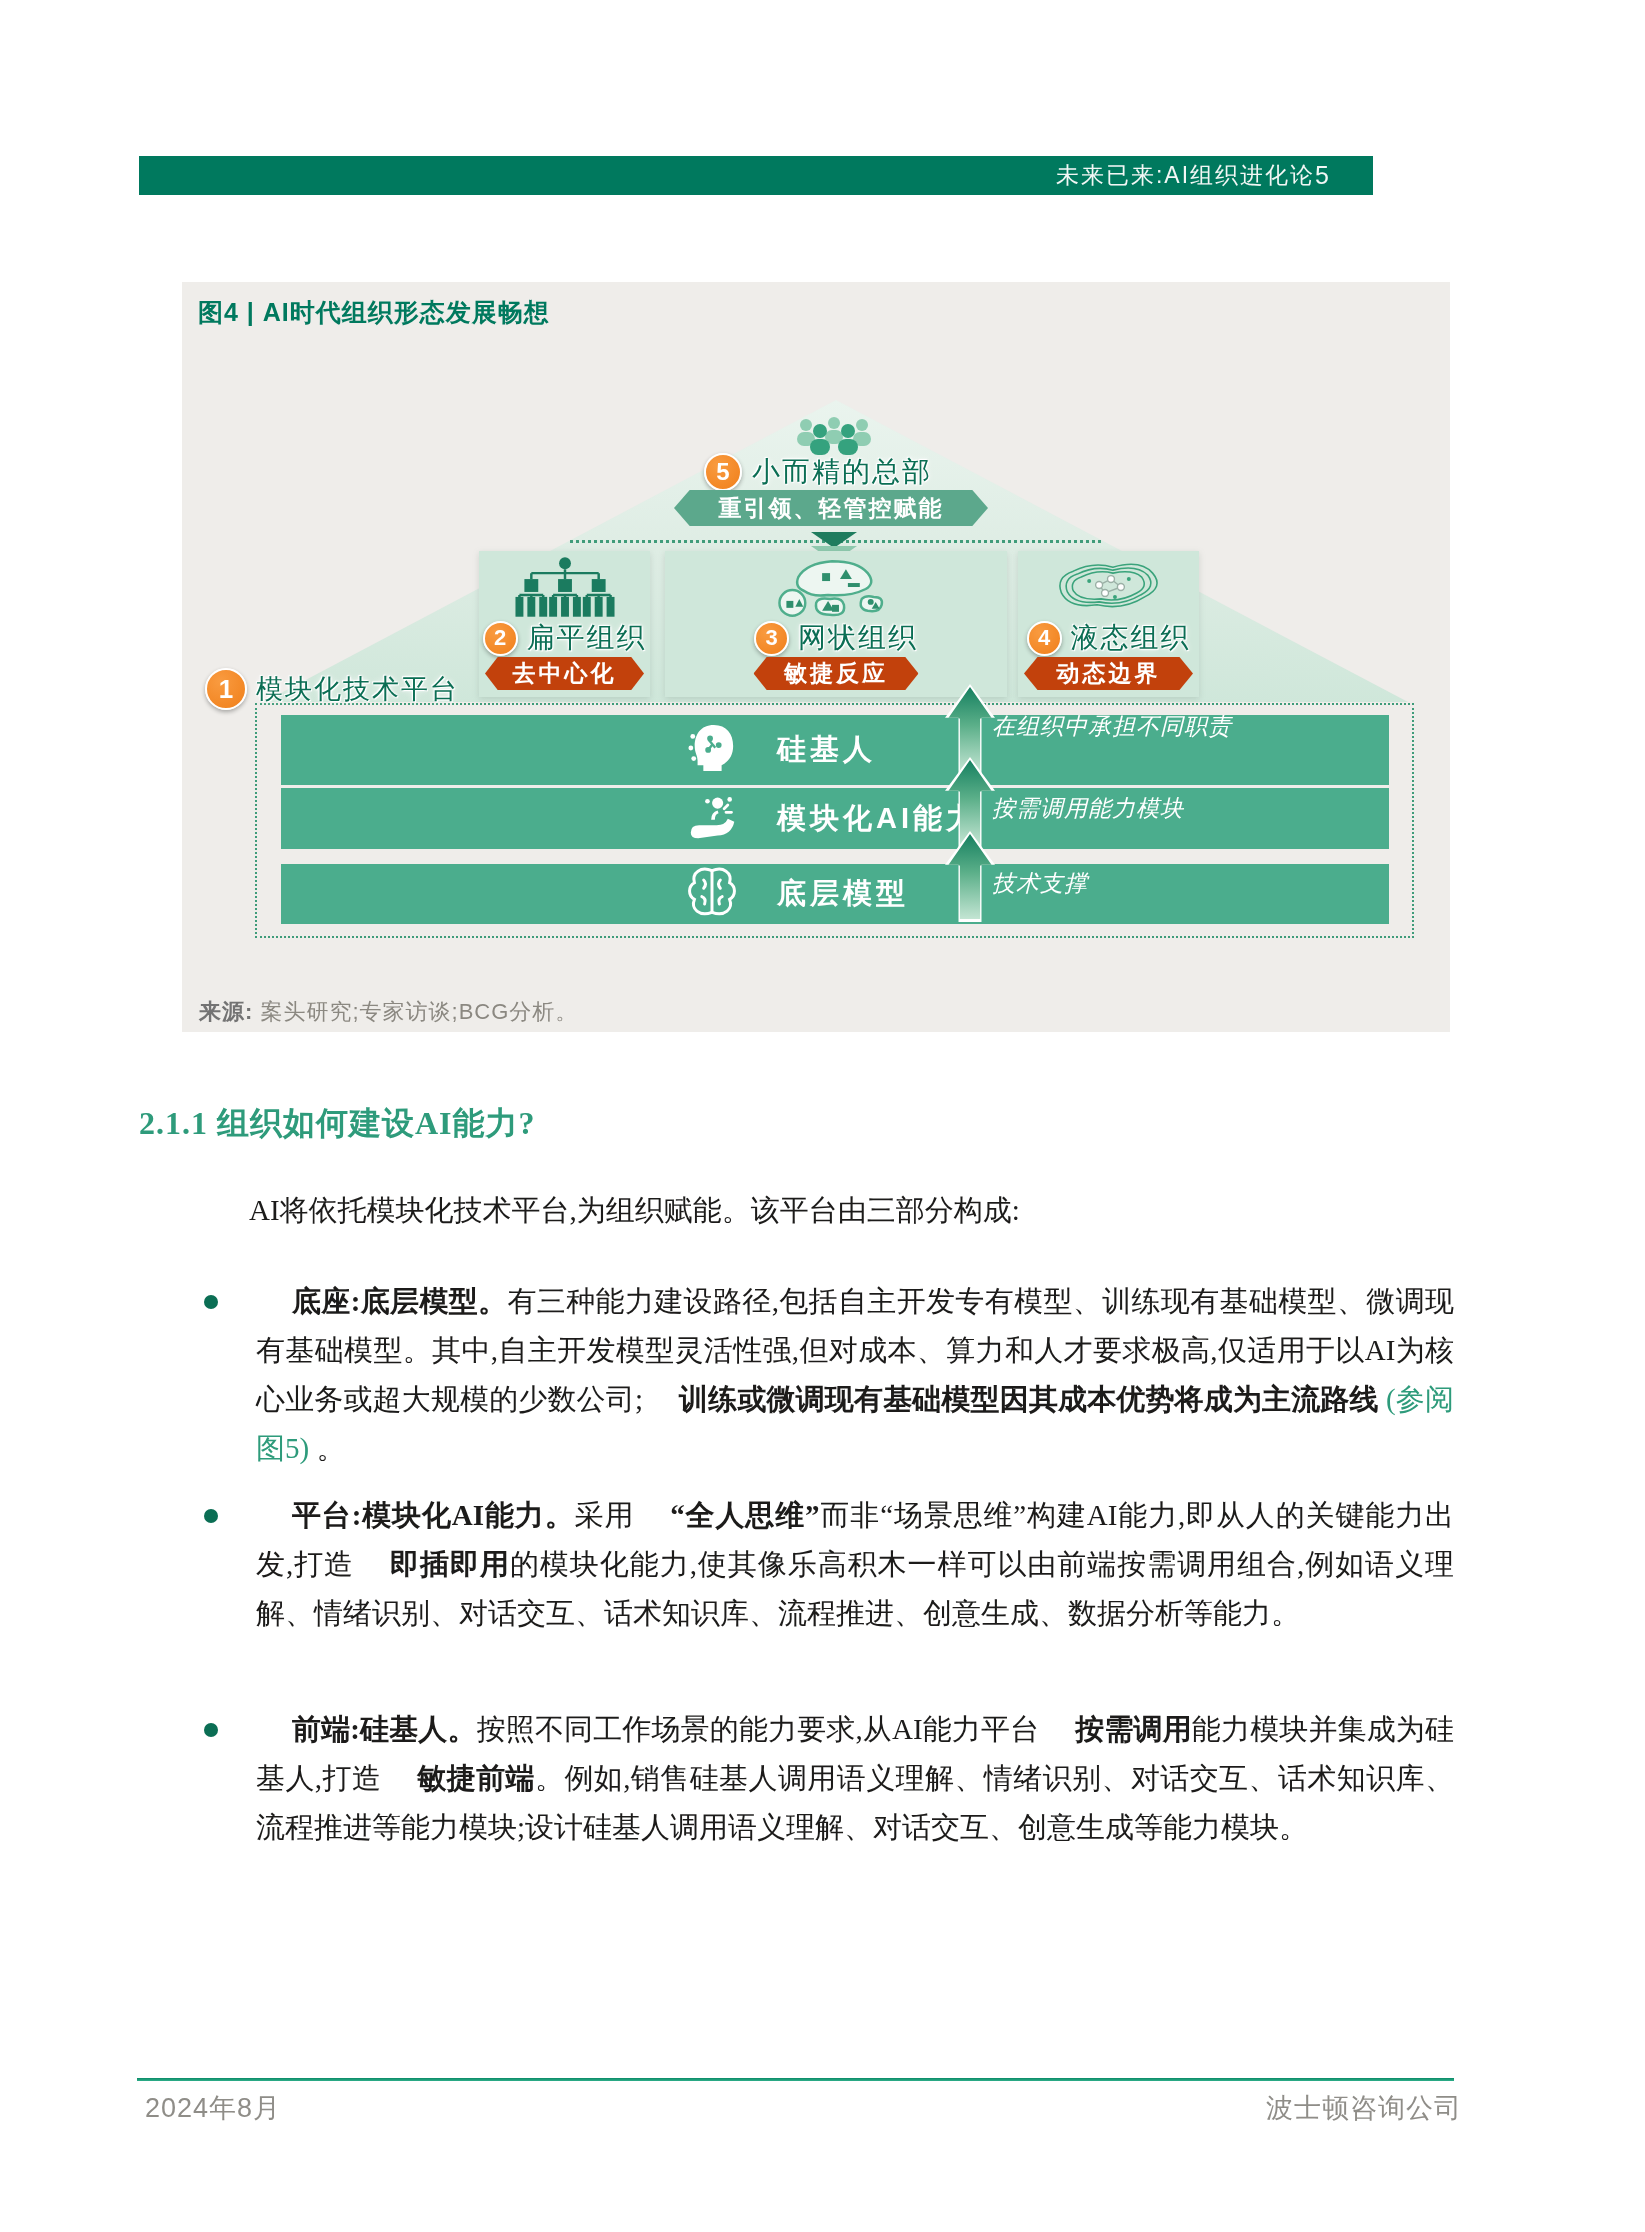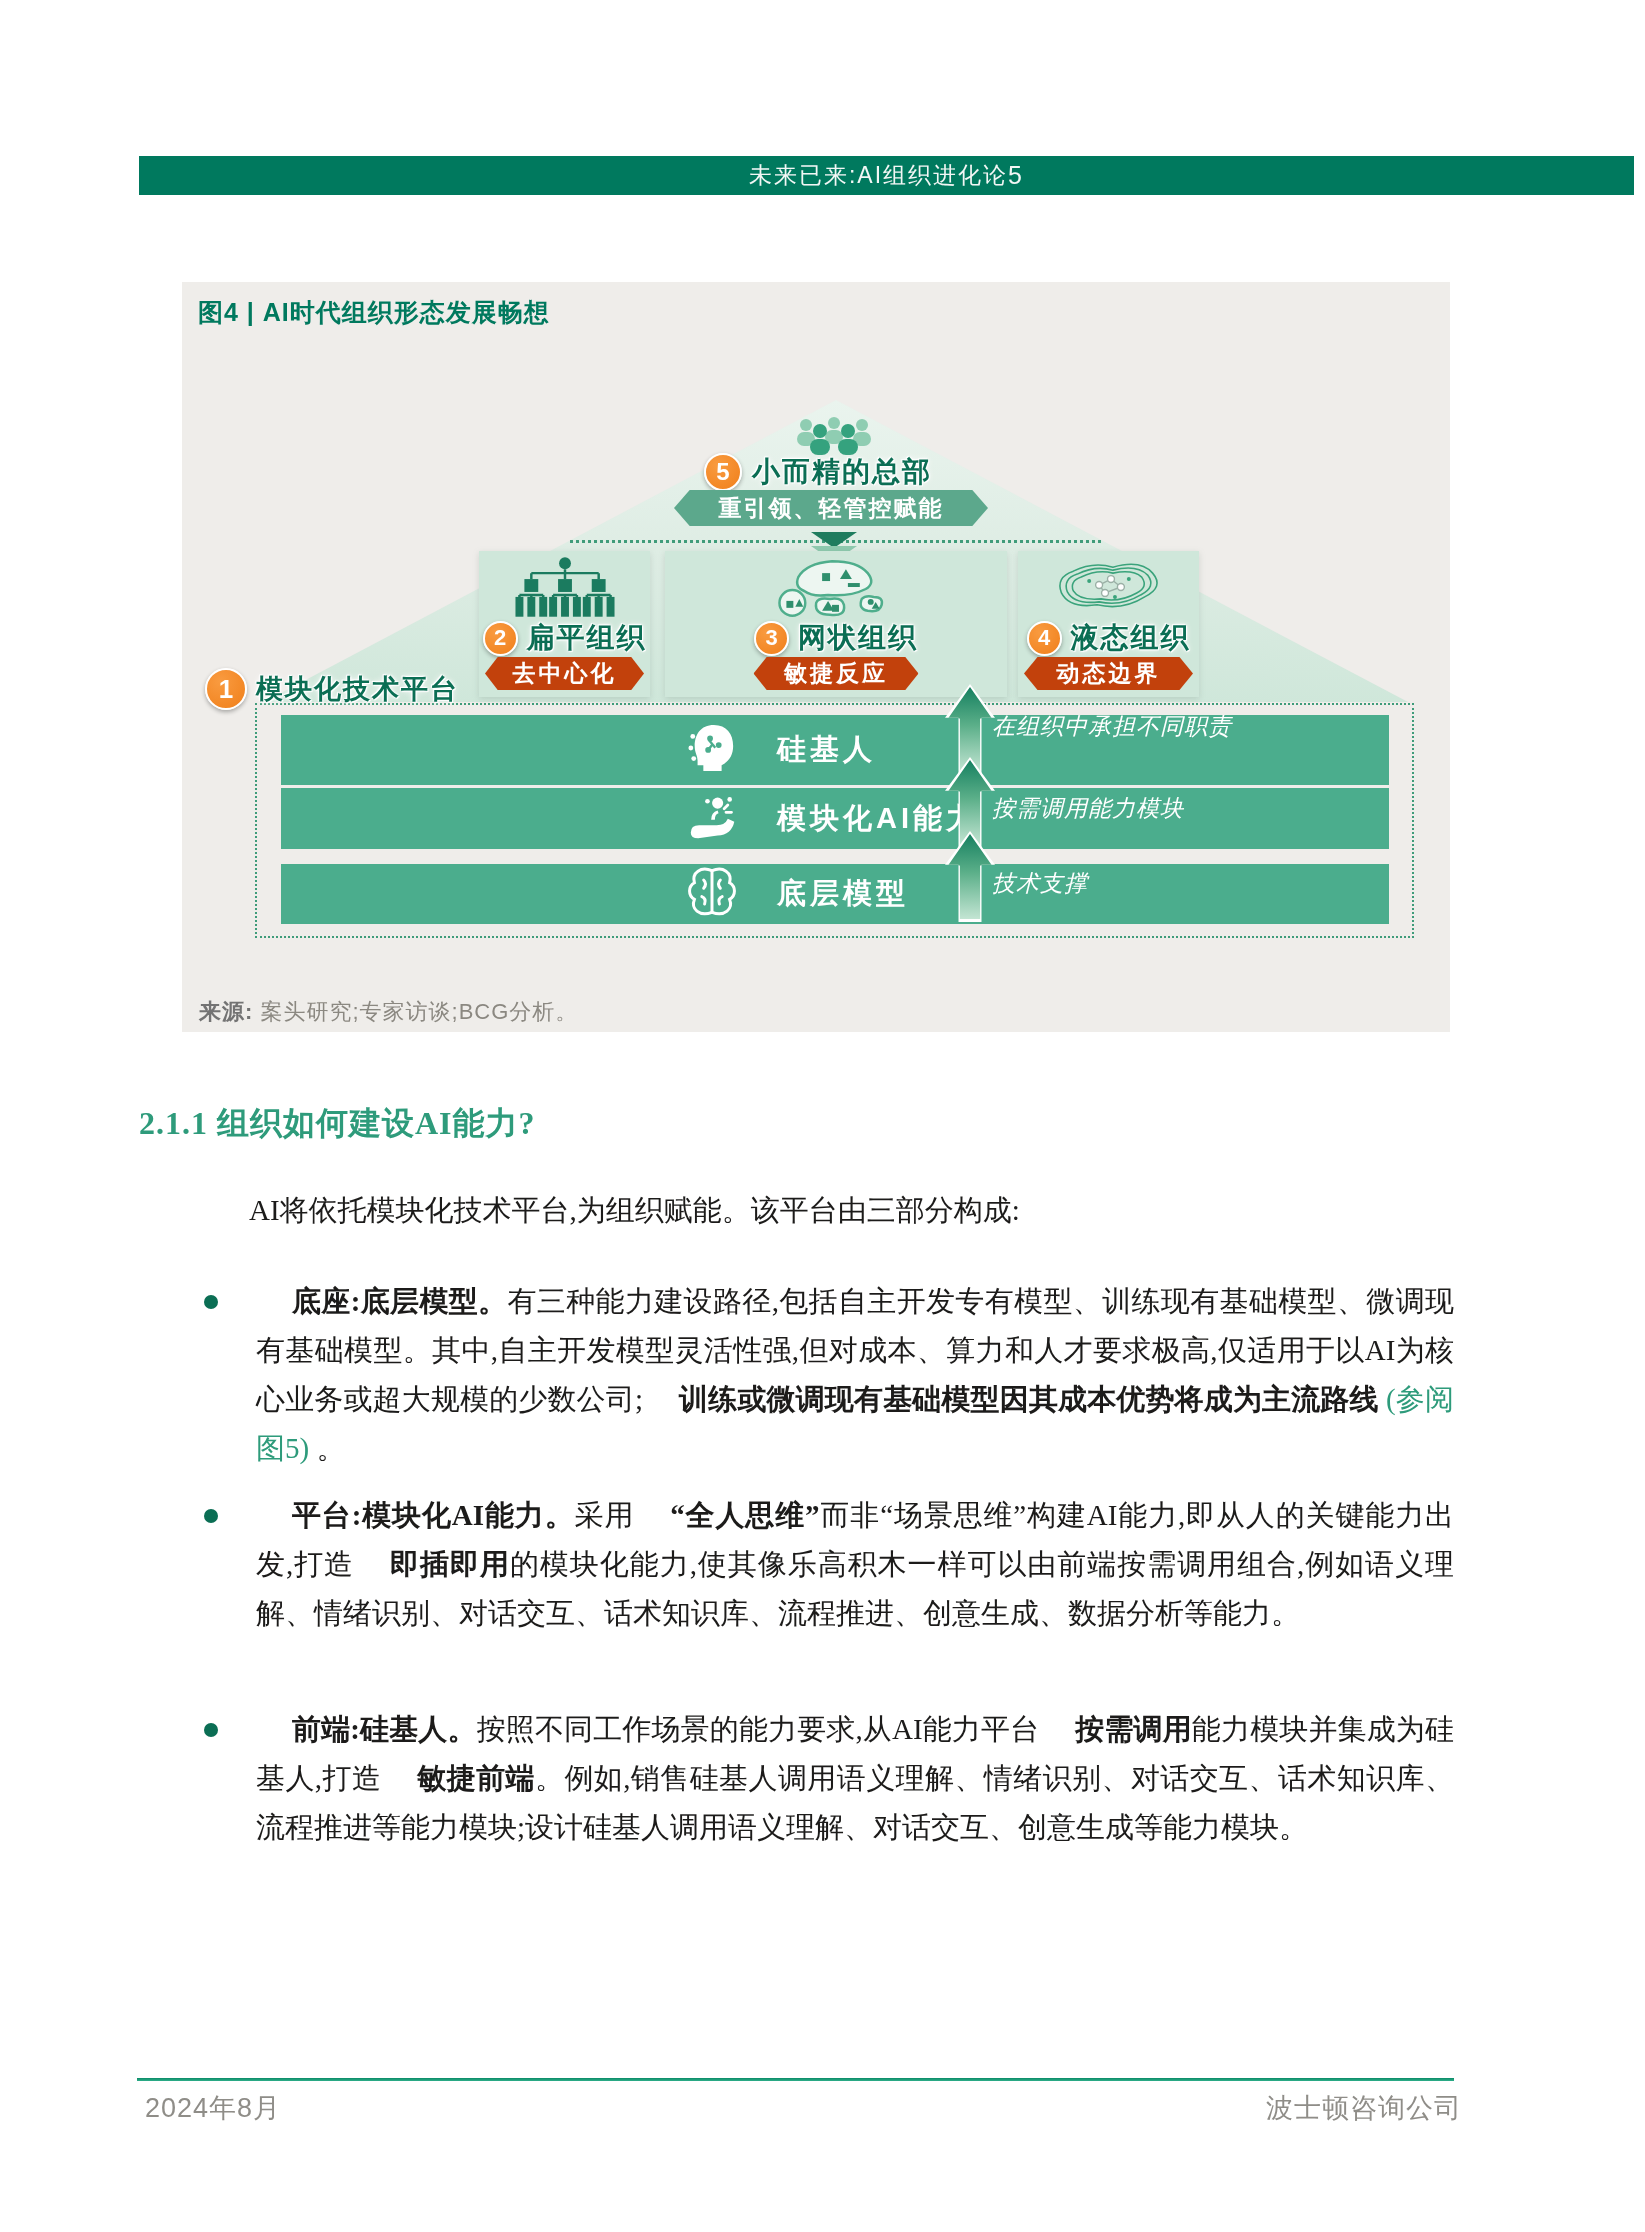--- a/index.html
+++ b/index.html
@@ -3,23 +3,23 @@
 <meta charset="utf-8">
 <style>
   * { margin:0; padding:0; box-sizing:border-box; }
   html,body { background:#ffffff; }
   .page {
     position:relative; width:1646px; height:2233px; background:#ffffff; overflow:hidden;
     font-family:"Liberation Sans","DejaVu Sans",sans-serif;
   }
   
   .topbar {
-    position:absolute; left:139px; top:156px; width:1495px; height:39px;
+    position:absolute; left:139px; top:156px; width:1234px; height:39px;
     background:#00795E; color:#f2f7f5; display:flex; align-items:center;
-    justify-content:center; padding:0 44px 0 42px;
+    justify-content:flex-end; padding:0 44px 0 42px;
     font-size:23px; letter-spacing:2px;
   }
   .topbar .pagenum { font-size:25px; letter-spacing:0; }
 
   
   .figure-panel { position:absolute; left:182px; top:282px; width:1268px; height:750px; background:#EFEDEA; }
   .fig-title { position:absolute; left:16px; top:14px; font-size:25px; font-weight:bold; color:#00795E; letter-spacing:1px; }
 
   .pyramid {
     position:absolute; left:82px; top:118px; width:1144px; height:302px;
@@ -43,21 +43,21 @@
   }
 
   .numcircle {
     width:38px; height:38px; border-radius:50%;
     background:radial-gradient(circle at 35% 30%,#F99B40,#F07F1A);
     border:2px solid #ffffff; box-shadow:0 2px 4px rgba(0,0,0,0.30);
     color:#ffffff; font-weight:bold; font-size:24px;
     display:flex; align-items:center; justify-content:center; flex:none;
   }
   .org-name {
-    color:#0B6E54; font-weight:bold; font-size:28px; letter-spacing:2px;
+    color:#0B6E54; font-weight:normal; font-size:28px; letter-spacing:2px;
     text-shadow:0 0 3px #fff,0 0 3px #fff,0 0 6px #fff,1px 1px 0 #fff,-1px -1px 0 #fff;
   }
 
   .org-box { position:absolute; top:269px; height:146px; background:#CFE7DA; filter:drop-shadow(0 2px 3px rgba(90,110,100,0.20)); }
   .box-flat   { left:297px; width:171px; }
   .box-mesh   { left:483px; width:342px; }
   .box-liquid { left:836px; width:181px; }
   .org-box .box-icon { position:absolute; top:6px; left:50%; transform:translateX(-50%); }
   .org-box .box-label { position:absolute; top:68px; left:50%; transform:translateX(-50%); display:flex; align-items:center; gap:9px; white-space:nowrap; }
   .org-box .box-label .numcircle { width:35px; height:35px; font-size:22px; }

